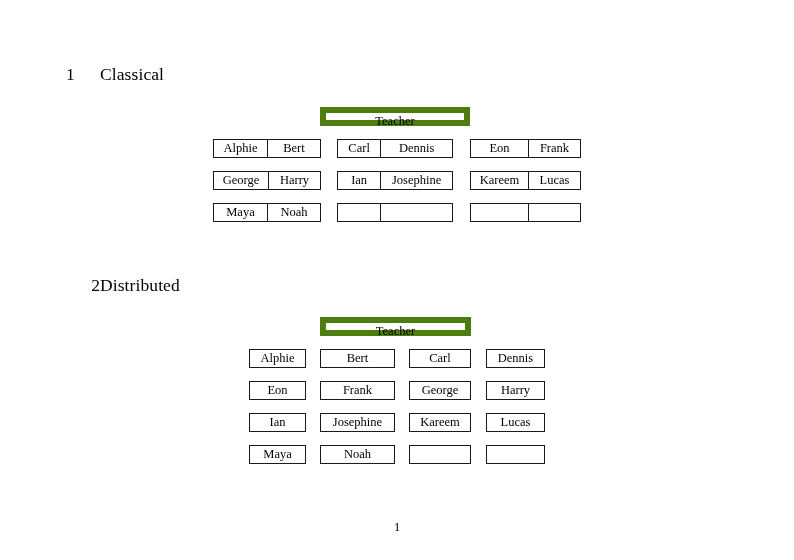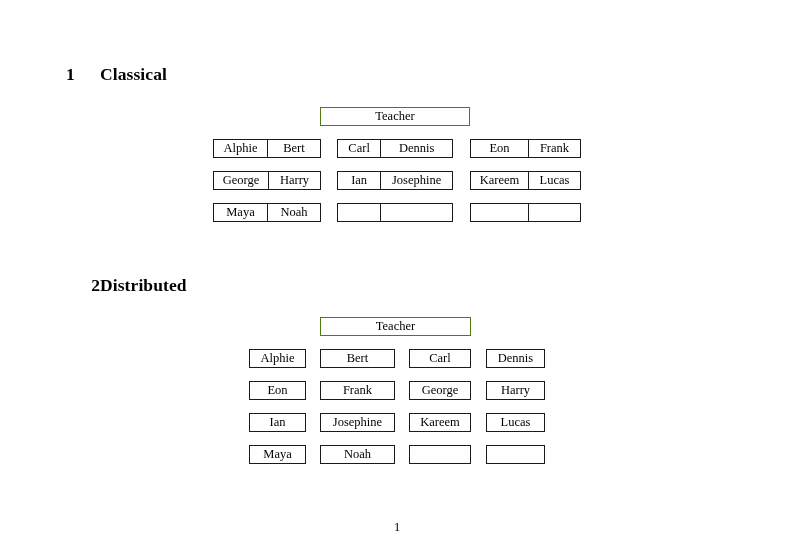--- a/index.html
+++ b/index.html
@@ -16,37 +16,37 @@
     overflow: hidden;
   }
   .page {
     position: absolute;
     inset: 0;
   }
 
   
   .section-heading {
     position: absolute;
-    font-weight: bold;
+    font-weight: normal;
     font-size: 17.5px;
     letter-spacing: 0.1px;
     white-space: nowrap;
   }
   .section-heading .sec-num {
     display: inline-block;
     width: 34px;
   }
   #heading-classical   { left: 66px; top: 64px; }
   #heading-distributed { left: 66px; top: 275px; text-align: right; }
 
   
   .teacher-box {
     position: absolute;
     box-sizing: border-box;
-    border: 1px solid #4d7c0f;
+    border: 6px solid #4d7c0f;
     height: 19px;
     line-height: 17px;
     text-align: center;
     font-size: 12.5px;
     background: #ffffff;
   }
 
   
   .group {
     position: absolute;

